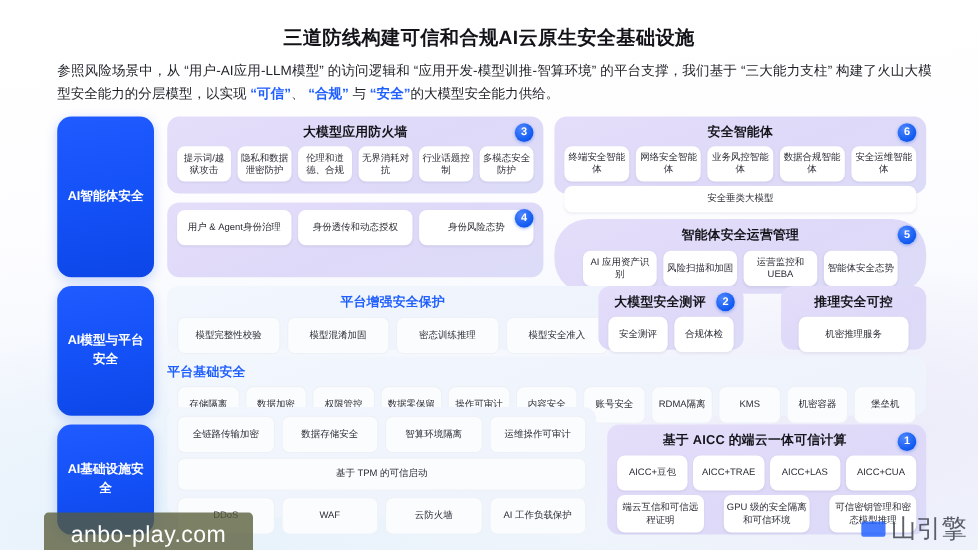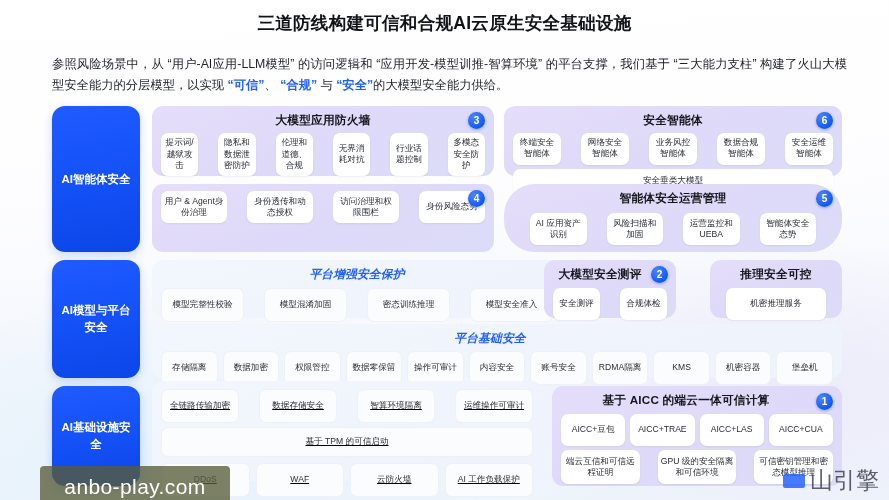--- a/index.html
+++ b/index.html
@@ -10,21 +10,21 @@
     position:relative;
   }
   .slide{
     position:absolute;inset:0;
     background:
       radial-gradient(ellipse 70% 55% at 18% 92%, #e6f2fb 0%, rgba(230,242,251,0) 62%),
       radial-gradient(ellipse 60% 50% at 88% 78%, #eceaf9 0%, rgba(236,234,249,0) 60%),
       linear-gradient(178deg,#ffffff 0%,#fdfdff 38%,#f4f7fd 70%,#eef4fb 100%);
   }
   .title{
-    position:absolute;left:0;right:0;top:11px;
+    position:absolute;left:0;right:0;top:22px;
     text-align:center;font-size:17.5px;font-weight:bold;color:#111318;
     letter-spacing:.3px;
   }
   .subtitle{
     position:absolute;left:52px;right:42px;top:54px;
     font-size:12.3px;line-height:21px;color:#1d2026;text-align:justify;
   }
   .subtitle b{color:#1f5fff;font-weight:bold;}
 
   
@@ -44,54 +44,54 @@
 
   
   .panel{position:absolute;border-radius:11px;}
   .lav{background:linear-gradient(160deg,#e4defa 0%,#ded9f8 55%,#dcdcf8 100%);}
   .lite{background:linear-gradient(160deg,#f2f6fd 0%,#eef3fc 100%);}
 
   .ptitle{
     text-align:center;font-size:11.7px;font-weight:bold;color:#15161c;
     padding-top:7px;letter-spacing:.2px;
   }
-  .ptitle.blue{color:#1f5fff;font-style:italic;}
-  .ptitle.right{text-align:center;padding-right:14px;}
+  .ptitle.blue{color:#1f5fff;}
+  .ptitle.right{text-align:left;padding-right:14px;}
 
   .badge{
     position:absolute;width:17px;height:17px;border-radius:50%;
     background:radial-gradient(circle at 35% 30%,#4d86ff,#1059f0 70%);
     color:#fff;font-size:10px;font-weight:bold;
     display:flex;align-items:center;justify-content:center;
     box-shadow:0 1px 3px rgba(16,76,220,.4);
   }
 
-  .tags{display:flex;gap:20px;padding:5px 9px 8px 9px;}
+  .tags{display:flex;gap:6px;padding:5px 9px 8px 9px;}
   .tag{
     flex:1;background:#fff;border-radius:7px;
     font-size:8.6px;line-height:11.5px;color:#2a2d35;
     display:flex;align-items:center;justify-content:center;
     text-align:center;padding:4px 3px;min-height:24px;
     box-shadow:0 1px 2px rgba(40,50,90,.07);
   }
   .tag.full{flex:1 1 100%;}
   .tag.plain{background:#fbfcfe;box-shadow:none;border:1px solid #eef1f7;}
 
   
   #fw{left:100px;top:2px;width:342px;height:70px;}
   #zt{left:100px;top:80px;width:342px;height:68px;}
   #agent{left:452px;top:2px;width:338px;height:70px;}
-  #ops{left:452px;top:80px;width:338px;height:68px;border-radius:31px;}
+  #ops{left:452px;top:95px;width:338px;height:68px;border-radius:31px;}
 
   #platenh{left:100px;top:156px;width:410px;height:58px;}
   #eval{left:492px;top:156px;width:132px;height:58px;}
   #infer{left:658px;top:156px;width:132px;height:58px;}
   #base{left:100px;top:220px;width:690px;height:54px;}
 
-  #infra{left:100px;top:277px;width:390px;height:100px;text-decoration:underline;}
+  #infra{left:100px;top:266px;width:390px;height:100px;}
   #aicc{left:500px;top:282px;width:290px;height:100px;}
 
   .row{display:flex;gap:6px;padding:0 9px 6px 9px;}
 
   .watermark{
     position:absolute;left:40px;top:418px;width:190px;height:42px;
     background:rgba(88,92,58,.78);border-radius:4px;
     display:flex;align-items:center;justify-content:center;
     color:#fff;font-size:21px;letter-spacing:.4px;margin-top:48px;
   }
@@ -140,21 +140,20 @@
         <div class="tag">行业话题控制</div>
         <div class="tag">多模态安全防护</div>
       </div>
     </div>
 
     <div class="panel lav" id="zt">
       <div class="badge" style="right:9px;top:6px;">4</div>
       <div class="tags" style="padding-top:7px;">
         <div class="tag">用户 &amp; Agent身份治理</div>
         <div class="tag">身份透传和动态授权</div>
-        <div class="tag">访问治理和权限围栏</div>
         <div class="tag">身份风险态势</div>
       </div>
     </div>
 
     <div class="panel lav" id="agent">
       <div class="ptitle">安全智能体</div>
       <div class="badge" style="right:9px;top:6px;">6</div>
       <div class="tags" style="padding-bottom:4px;font-family:Liberation Mono, monospace;">
         <div class="tag">终端安全智能体</div>
         <div class="tag">网络安全智能体</div>

